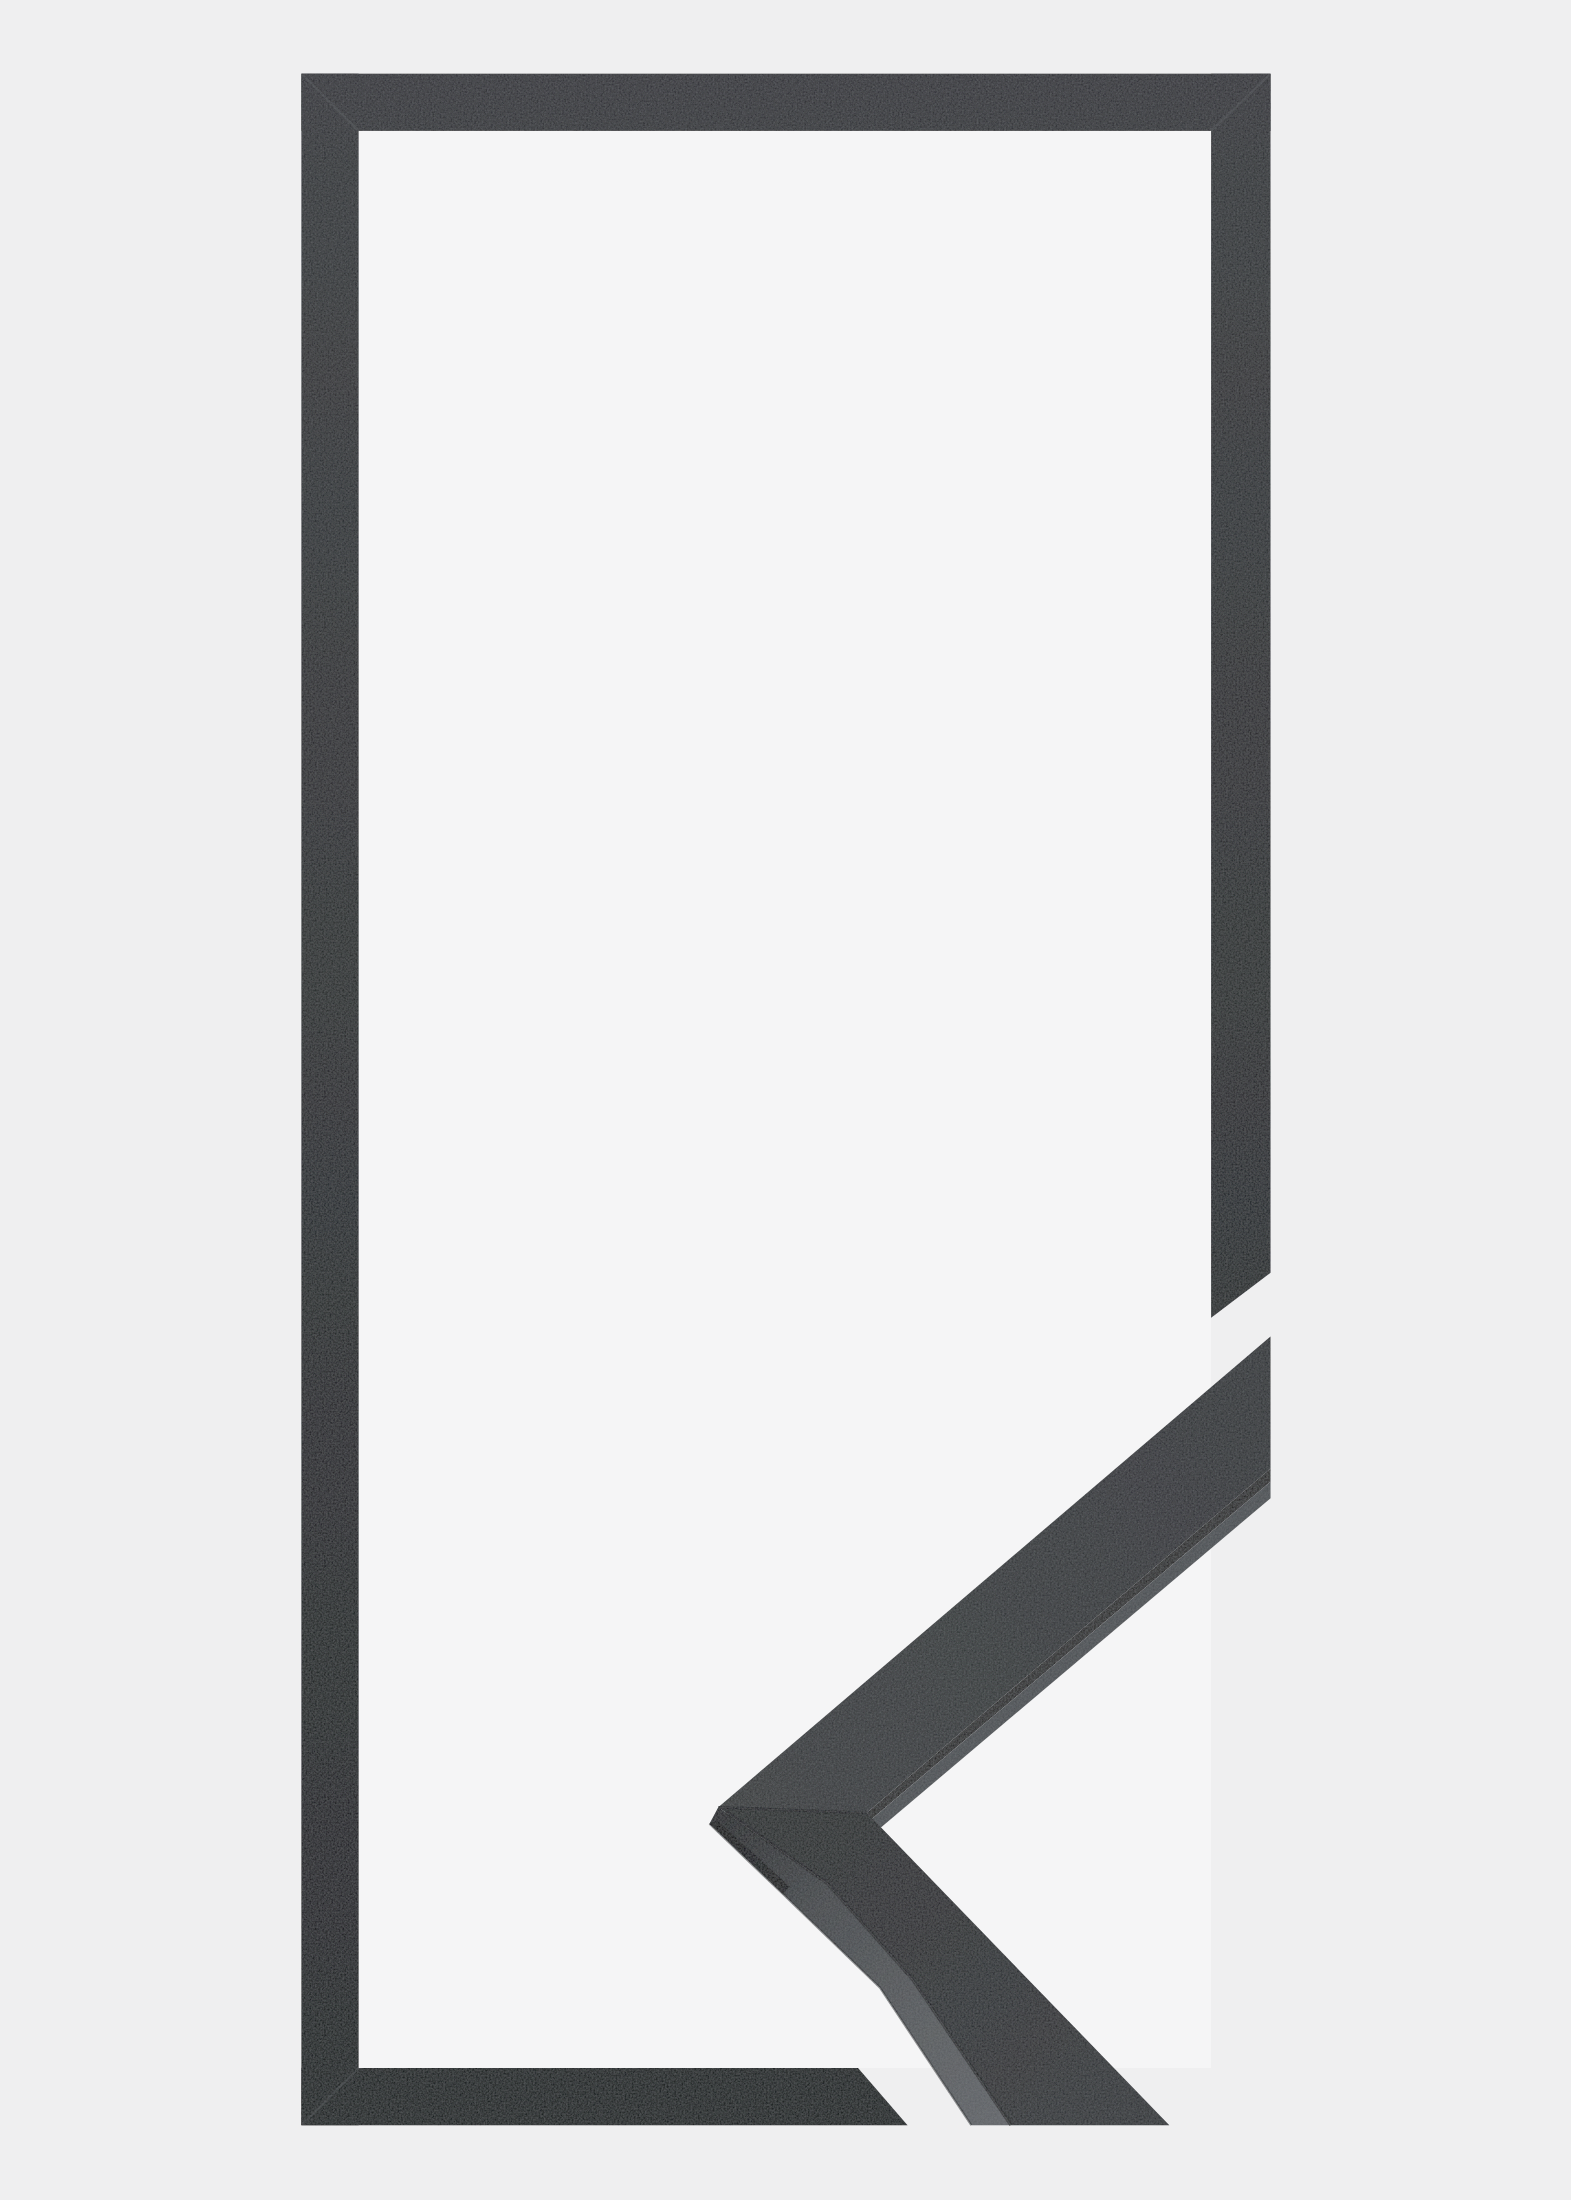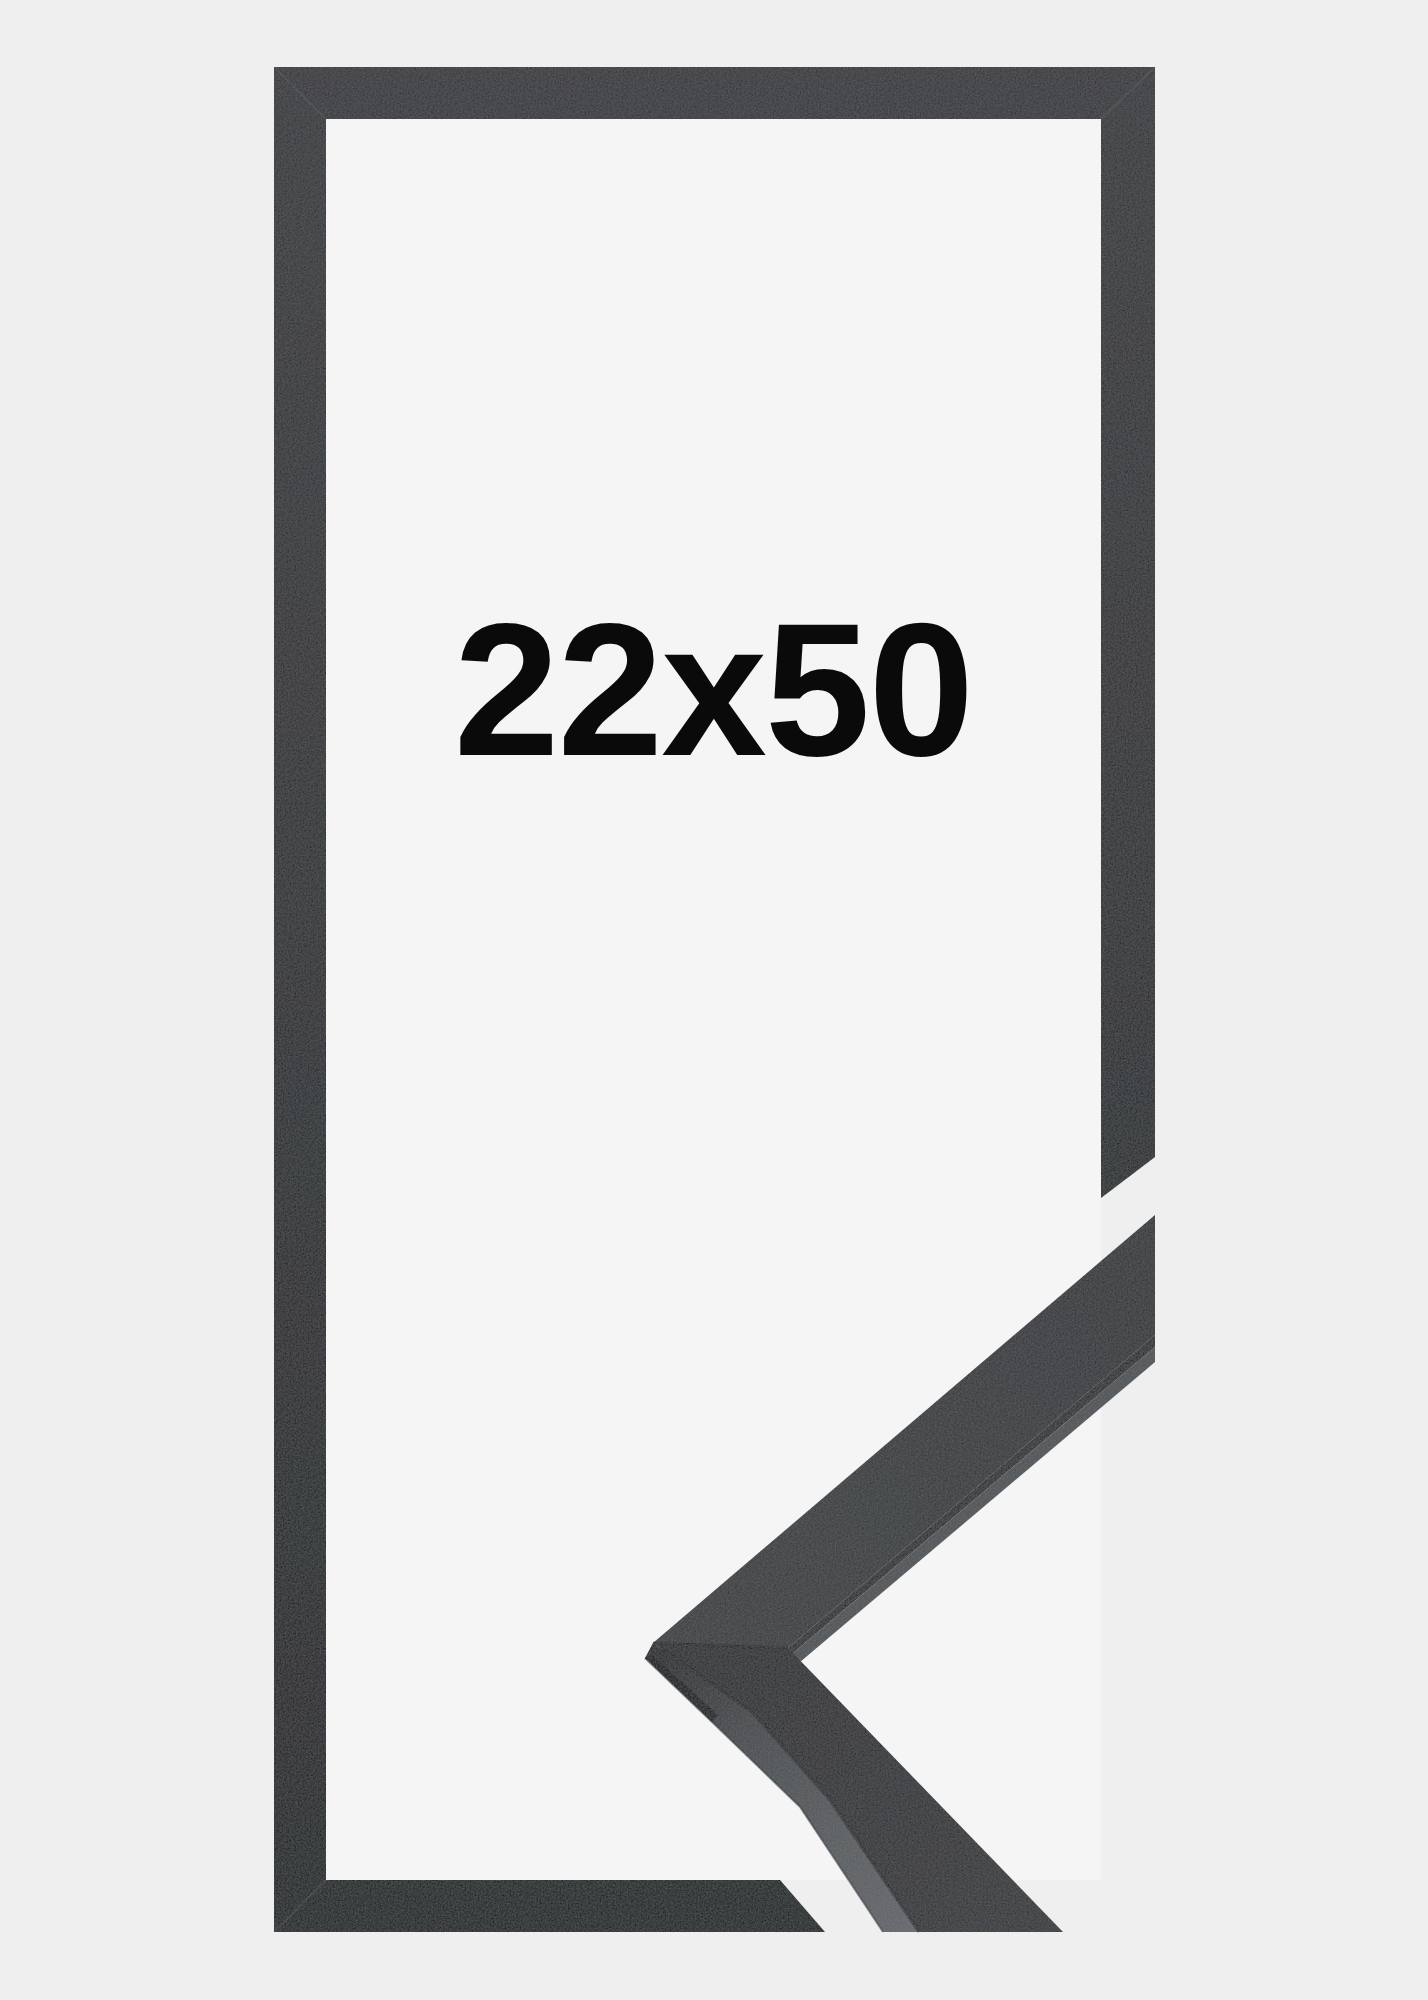--- a/index.html
+++ b/index.html
@@ -102,14 +102,13 @@
       <path d="M653,1643 L788,1648" stroke="#1d1f21" stroke-width="2.5" stroke-opacity="0.75" fill="none"></path>
 
       <path d="M660,1647 L752,1712 L830,1800 L919,1932" stroke="#1a1b1d" stroke-width="3" stroke-opacity="0.6" fill="none"></path>
 
       <polygon points="645,1658 712,1722 718,1715 652,1655" fill="#121314" fill-opacity="0.65"></polygon>
 
       <path d="M645,1658 L712,1722 L800,1807 L883,1932" stroke="#202224" stroke-width="2" stroke-opacity="0.5" fill="none"></path>
     </g>
   </svg>
 
-  <div class="size-label">22x50</div>
 </div>
 
 </body></html>

